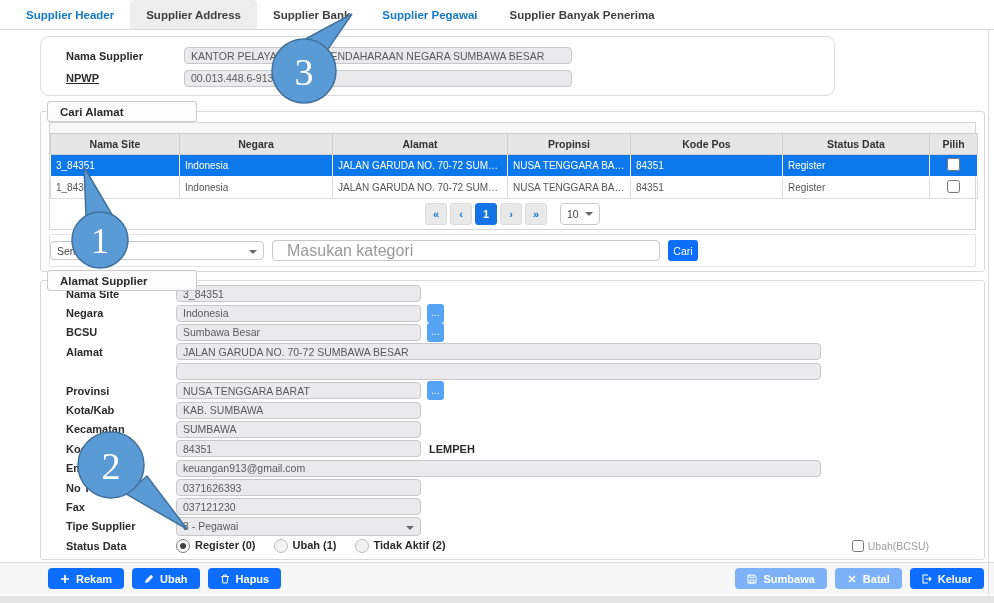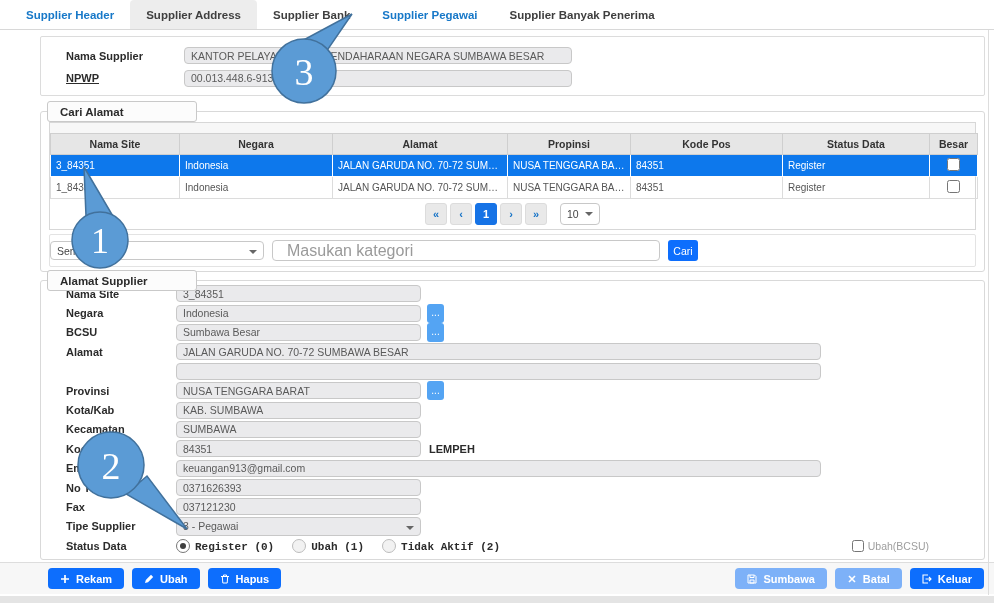--- a/index.html
+++ b/index.html
@@ -9,21 +9,21 @@
 
   
   .tabbar { position:absolute; top:0; left:0; right:0; height:30px; border-bottom:1px solid #d8d8d8;
             display:flex; align-items:stretch; padding-left:10px; }
   .tab { display:flex; align-items:center; padding:0 16px; font-size:11.5px; font-weight:bold; cursor:pointer; }
   .tab.link { color:#1778c8; }
   .tab.plain { color:#3f3f3f; }
   .tab.active { background:#ededed; color:#3f3f3f; border-radius:4px 4px 0 0; }
 
   
-  .boxpanel { position:absolute; left:40px; width:945px; border:1px solid #dcdcdc; border-radius:2px; background:#fff; }
+  .boxpanel { position:absolute; left:40px; width:795px; border:1px solid #dcdcdc; border-radius:9px; background:#fff; }
   .fieldset { position:absolute; left:40px; width:945px; border:1px solid #d9d9d9; border-radius:3px; background:#fff; }
   .legendbox { position:absolute; top:-11px; left:6px; width:150px; height:21px; background:#fcfcfc;
                border:1px solid #c9c9c9; border-radius:3px; display:flex; align-items:center;
                padding-left:12px; font-size:11.5px; font-weight:bold; color:#2b2b2b; }
 
   .frow { display:flex; align-items:center; height:19.4px; padding-left:25px; }
   .flabel { width:110px; font-size:11px; font-weight:bold; color:#2b2b2b; flex:0 0 110px; }
   .ro-input { height:17px; background:#eaeaec; border:1px solid #c8c8c8; border-radius:4px;
               color:#5a5a5a; font-size:10.5px; padding:0 6px; font-family:inherit; }
   .w-narrow { width:245px; }
@@ -62,21 +62,21 @@
                   display:flex; align-items:center; padding:5px 0; }
   .search-sel { width:214px; }
   .search-input { width:388px; height:21px; margin-left:8px; border:1px solid #c8c8c8; border-radius:4px;
                   font-size:16px; padding:0 14px; color:#444; font-family:inherit; }
   .search-input::placeholder { color:#9a9a9a; }
   .cari-btn { margin-left:8px; width:30px; height:21px; background:#0d6efd; color:#fff; border:none;
               border-radius:3px; font-size:10.5px; cursor:pointer; }
 
   
   .radio-grp { display:flex; align-items:center; gap:18px; width:100%; }
-  .radio { display:flex; align-items:flex-end; gap:5px; font-size:11px; font-weight:bold; color:#2b2b2b; cursor:pointer;font-family:Liberation Mono, monospace; }
+  .radio { display:flex; align-items:flex-start; gap:5px; font-size:11px; font-weight:bold; color:#2b2b2b; cursor:pointer; }
   .rdot { width:14px; height:14px; border-radius:50%; border:1px solid #bdbdbd; background:#f2f2f2; position:relative; }
   .rdot.checked { border-color:#777; background:#fff; }
   .rdot.checked::after { content:""; position:absolute; left:3px; top:3px; width:6px; height:6px; border-radius:50%; background:#3f3f3f; }
   .bcsu { margin-left:auto; margin-right:55px; display:flex; align-items:center; gap:4px;
           font-size:10.5px; color:#9d9d9d; }
 
   
   .footer { position:absolute; left:0; right:0; top:562px; height:32px; background:#f7f7f7;
             border-top:1px solid #ddd; display:flex; align-items:center; }
   .btn { display:flex; align-items:center; gap:6px; height:21px; padding:0 12px; border:none; border-radius:4px;
@@ -135,21 +135,21 @@
             <col style="width:48px">
         </colgroup>
         <thead>
           <tr>
             <th>Nama Site</th>
             <th>Negara</th>
             <th>Alamat</th>
             <th>Propinsi</th>
             <th>Kode Pos</th>
             <th>Status Data</th>
-            <th class="cb-cell">Besar</th>
+            <th class="cb-cell">Pilih</th>
           </tr>
         </thead>
         <tbody>
           <tr class="row-selected">
             <td>3_84351</td>
             <td>Indonesia</td>
             <td>JALAN GARUDA NO. 70-72 SUMBAWA BESAR</td>
             <td>NUSA TENGGARA BARAT</td>
             <td>84351</td>
             <td>Register</td>

